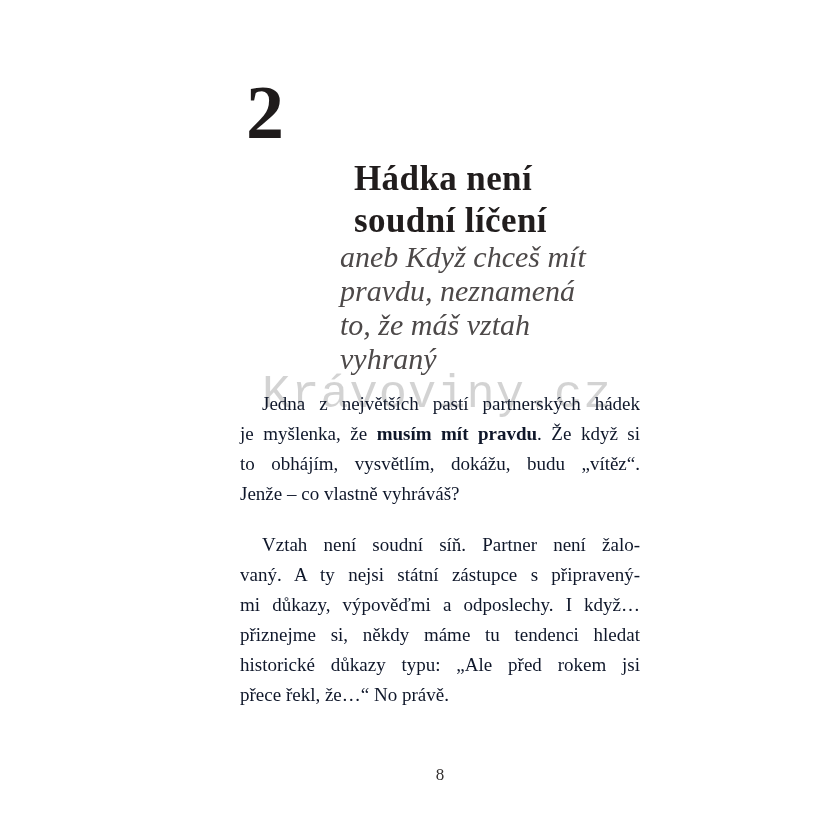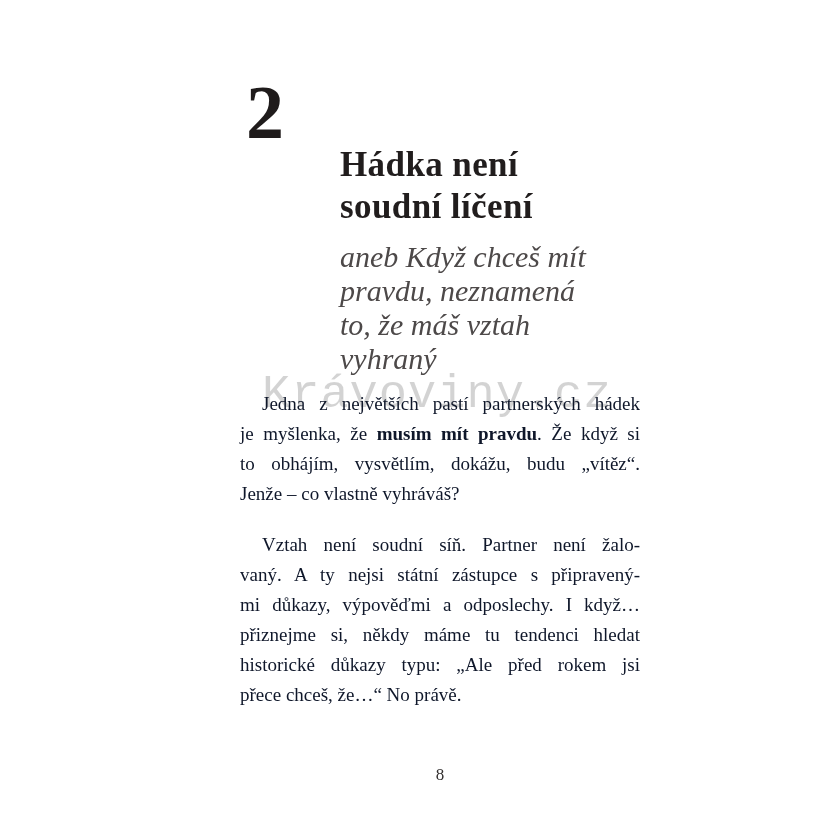--- a/index.html
+++ b/index.html
@@ -98,21 +98,21 @@
     color: #333030;
   }
 </style>
 </head>
 <body>
 
 <div class="page">
 
   <div class="chapter-number">2</div>
 
-  <h1 class="chapter-title" style="margin:0;">
+  <h1 class="chapter-title" style="margin:14px;">
     <div class="title-line">Hádka není</div>
     <div class="title-line">soudní líčení</div>
   </h1>
 
   <h2 class="chapter-subtitle" style="margin:0;font-style:italic;">
     <div class="subtitle-line">aneb Když chceš mít</div>
     <div class="subtitle-line">pravdu, neznamená</div>
     <div class="subtitle-line">to, že máš vztah</div>
     <div class="subtitle-line">vyhraný</div>
   </h2>
@@ -125,19 +125,19 @@
         <div class="line"><span>je myšlenka, že </span><span class="bold">musím mít pravdu</span><span>. Že když si</span></div>
         <div class="line"><span>to obhájím, vysvětlím, dokážu, budu „vítěz“.</span></div>
         <div class="line last"><span>Jenže – co vlastně vyhráváš?</span></div>
       </div>
       <div class="para">
         <div class="line first"><span>Vztah není soudní síň. Partner není žalo-</span></div>
         <div class="line"><span>vaný. A ty nejsi státní zástupce s připravený-</span></div>
         <div class="line"><span>mi důkazy, výpověďmi a odposlechy. I když…</span></div>
         <div class="line"><span>přiznejme si, někdy máme tu tendenci hledat</span></div>
         <div class="line"><span>historické důkazy typu: „Ale před rokem jsi</span></div>
-        <div class="line last"><span>přece chceš, že…“ No právě.</span></div>
+        <div class="line last"><span>přece řekl, že…“ No právě.</span></div>
       </div>
     </div>
 
   <div class="page-number">8</div>
 
 </div>
 
 </body></html>

